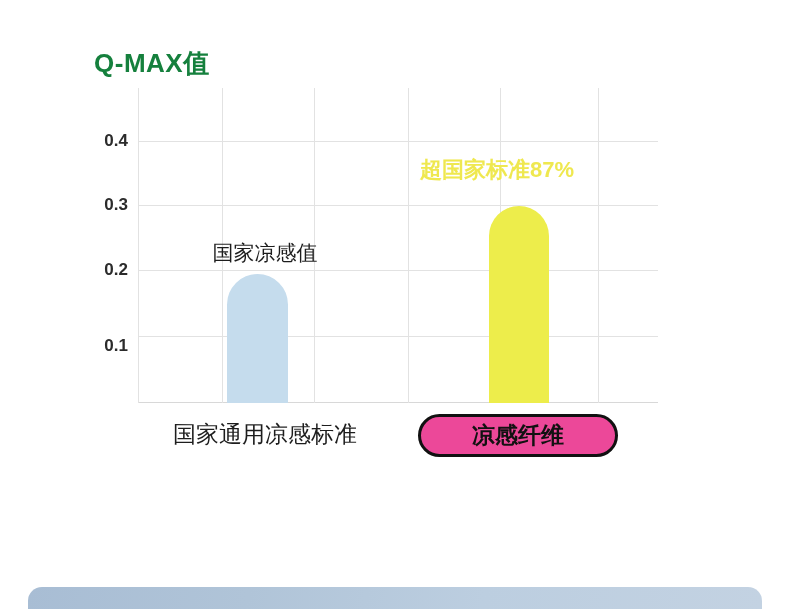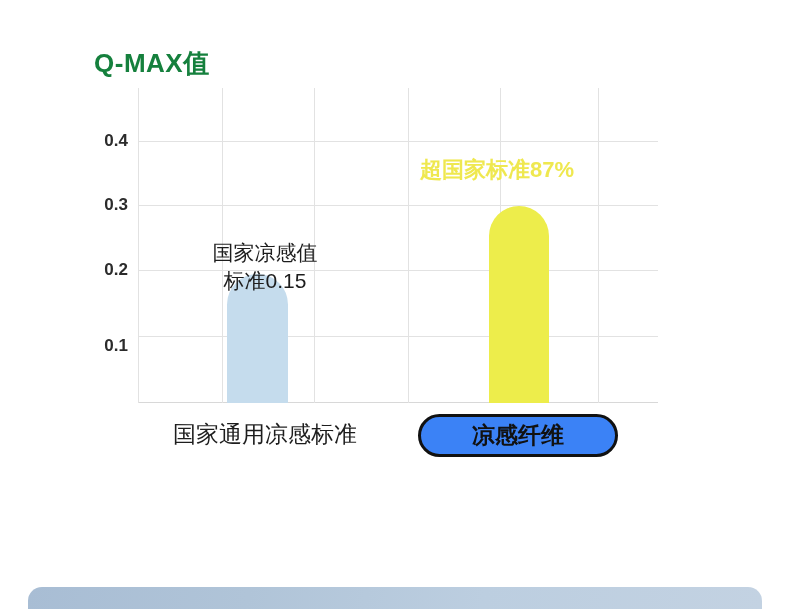--- a/index.html
+++ b/index.html
@@ -134,21 +134,21 @@
     color: #1d1d1d;
   }
   #x-label-highlight {
     position: absolute;
     left: 418px;
     top: 414px;
     width: 200px;
     height: 43px;
     border: 3px solid #111111;
     border-radius: 24px;
-    background: #3b82f6;
+    background: #ec4899;
     box-sizing: border-box;
     display: flex;
     align-items: center;
     justify-content: center;
     font-size: 23px;
     font-weight: bold;
     color: #111111;
   }
 
   
@@ -190,21 +190,20 @@
     <div class="grid-line-v" style="left:362px;"></div>
     <div class="grid-line-v" style="left:460px;"></div>
 
     <div class="bar bar-standard" style="left:89px; width:61px; height:129px;"></div>
 
     <div class="bar bar-highlight" style="left:351px; width:60px; height:197px;"></div>
   </div>
 
   <div id="standard-annotation">
     <div>国家凉感值</div>
-    <div>标准0.15</div>
   </div>
 
   <div id="highlight-annotation">超国家标准87%</div>
 
   <div id="x-label-standard">国家通用凉感标准</div>
 
   <div id="x-label-highlight">凉感纤维</div>
 
 </div>
 

